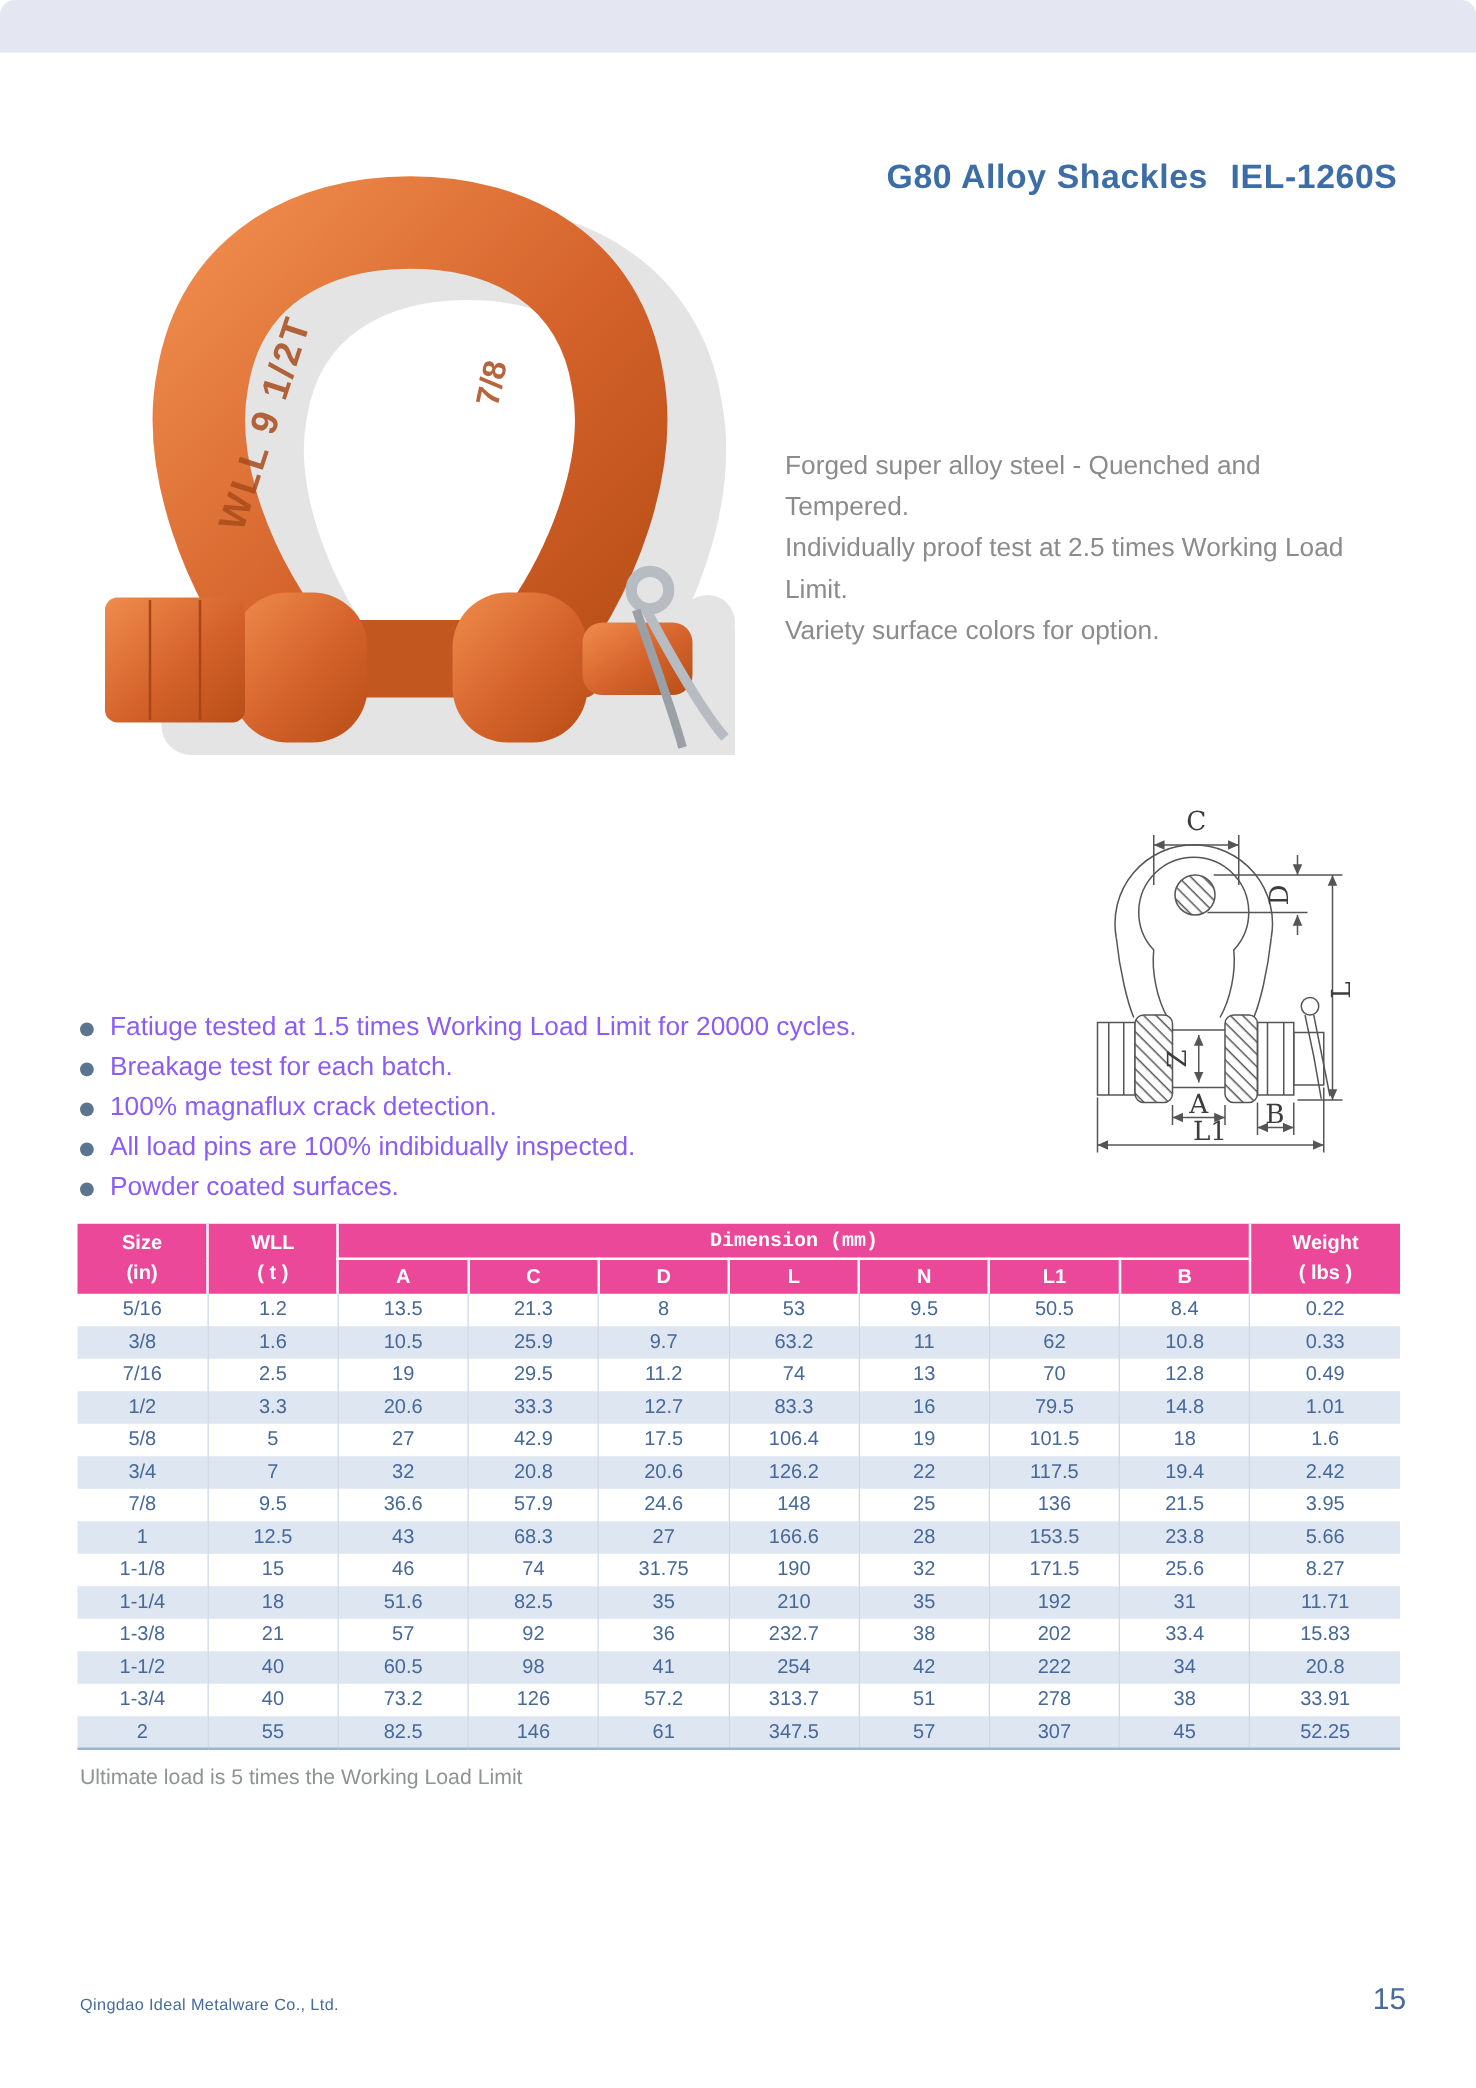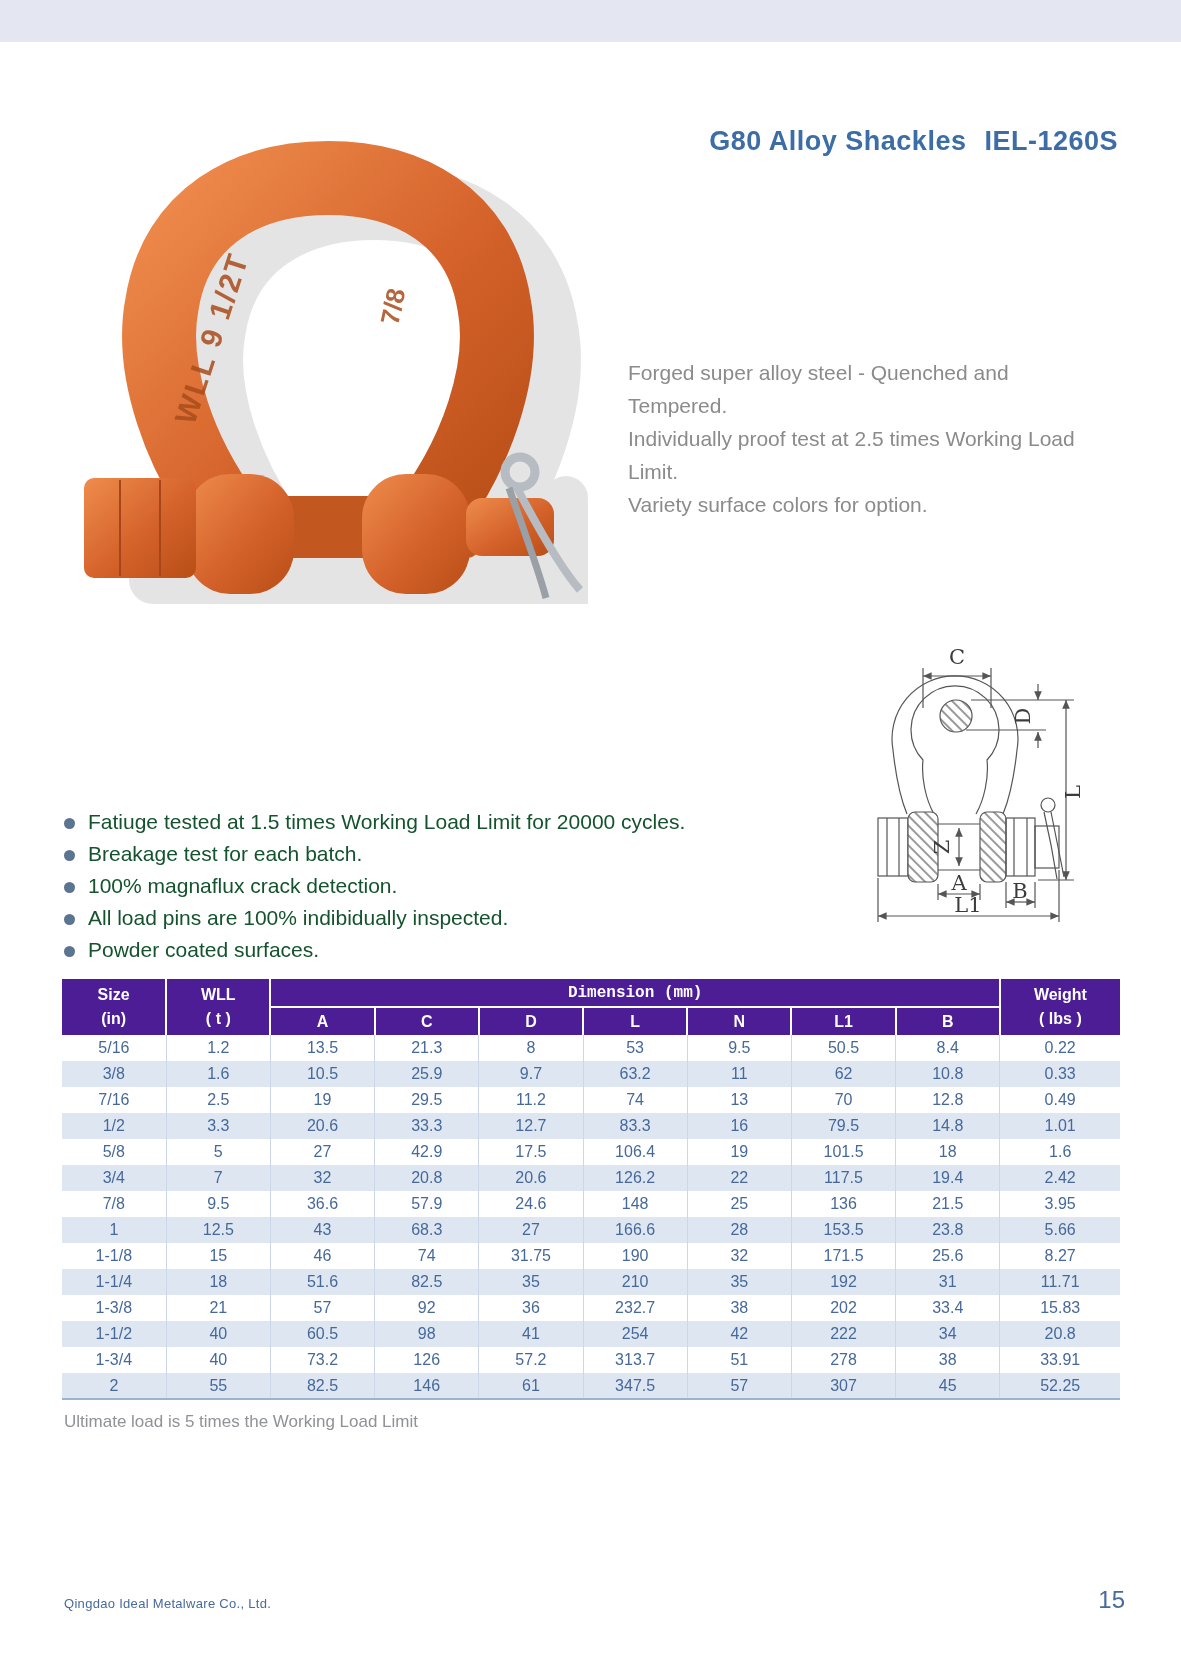--- a/index.html
+++ b/index.html
@@ -1,42 +1,42 @@
 <!DOCTYPE html>
 <html><head>
 <meta charset="utf-8">
 <style>
   * { margin:0; padding:0; box-sizing:border-box; }
   html,body { background:#ffffff; }
   body { width:1181px; height:1670px; font-family:"Liberation Sans", sans-serif; }
-  .page { position:relative; width:1181px; height:1670px; background:#ffffff; overflow:hidden; }
+  .page { position:relative; width:1181px; height:1670px; background:#ffffff; overflow:hidden;border-radius:12px; }
 
   .topband { position:absolute; left:0; top:0; width:100%; height:42px; background:#e4e7f1; }
 
   .title { position:absolute; top:126px; right:63px; font-size:27px; font-weight:bold;
            color:#3d6da7; letter-spacing:.5px; white-space:nowrap; }
   .title .model { margin-left:18px; }
 
   .photo { position:absolute; left:68px; top:126px; }
   .drawing { position:absolute; left:816px; top:596px; }
 
   .desc { position:absolute; left:628px; top:356px; width:480px;
           font-size:21px; line-height:33px; color:#8b8b8b; }
 
   .features { position:absolute; left:64px; top:810px; list-style:none; width:700px; }
   .features li { display:flex; align-items:flex-start; margin-bottom:8px;
-                 font-size:21px; color:#14532d; }
+                 font-size:21px; color:#8b5cf6; }
   .features .dot { width:11px; height:11px; border-radius:50%; background:#5b7590;
                    margin:8px 13px 0 0; flex:none; }
 
   .tablewrap { position:absolute; left:62px; top:979px; width:1058px; }
   table.spec { width:100%; border-collapse:collapse; table-layout:fixed; }
   table.spec col { width:9.85%; }
   table.spec col.c-weight { width:11.35%; }
-  table.spec th { background:#4c1d95; color:#ffffff; font-weight:bold; font-size:16px;
+  table.spec th { background:#ec4899; color:#ffffff; font-weight:bold; font-size:16px;
                   text-align:center; border-left:2px solid #ffffff; }
   table.spec thead tr:first-child th:first-child { border-left:none; }
   table.spec th.h2 { height:56px; vertical-align:middle; }
   table.spec th.h2 div { line-height:24px; }
   table.spec th.dimspan { height:28px; border-bottom:2px solid #ffffff;font-family:Liberation Mono, monospace; }
   table.spec thead tr.subrow th { height:28px; }
   table.spec td { text-align:center; font-size:16px; color:#46699a; height:26px;
                   border-left:1px solid #ccd8e7; }
   table.spec td:first-child { border-left:none; }
   table.spec tbody tr:nth-child(even) { background:#dee6f1; }

